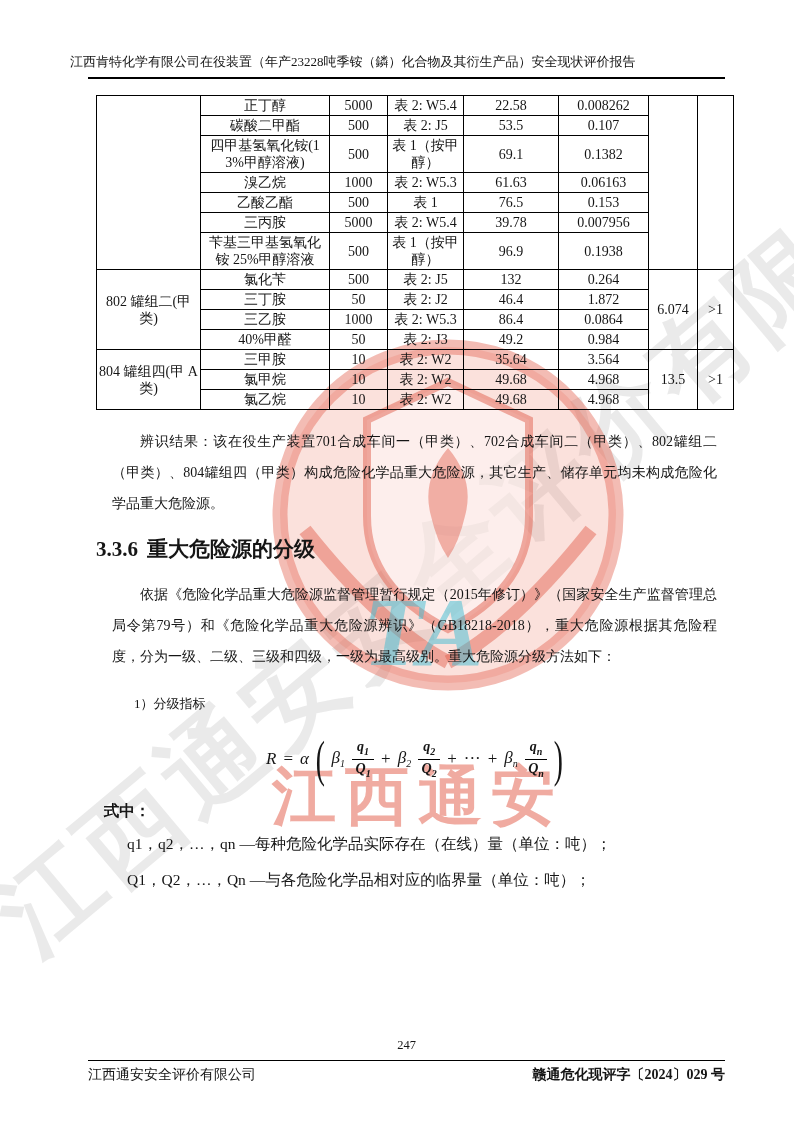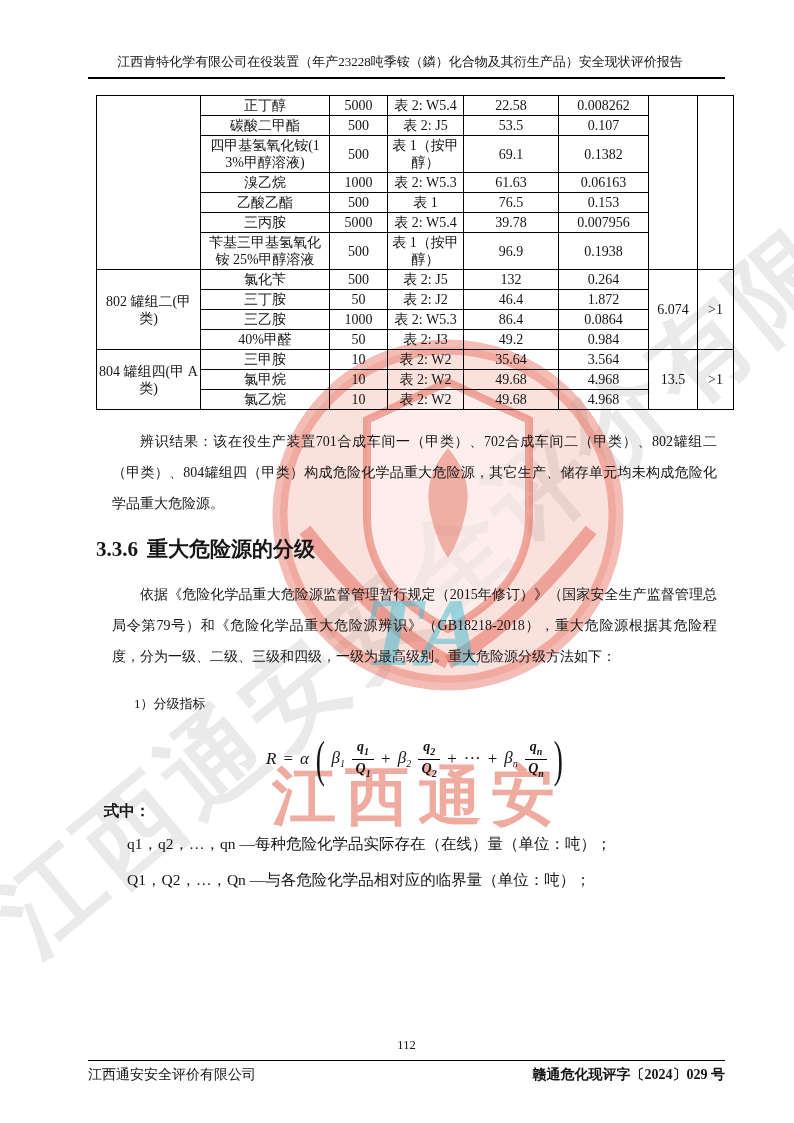--- a/index.html
+++ b/index.html
@@ -7,21 +7,21 @@
         font-family:"Liberation Serif","DejaVu Serif",serif;color:#151515;margin:0 auto;}
   
   .wm-layer{position:absolute;inset:0;z-index:0;pointer-events:none;}
   .wm-diagonal{position:absolute;left:-30px;top:880px;font-size:100px;font-weight:bold;
         letter-spacing:6px;white-space:nowrap;color:rgba(128,128,128,0.17);
         transform:rotate(-40deg);transform-origin:0 0;}
   .wm-emblem{position:absolute;left:263px;top:330px;width:370px;height:370px;}
   .wm-redtext{position:absolute;left:272px;top:742px;font-size:64px;font-weight:bold;
         letter-spacing:9px;color:rgba(226,88,68,0.50);white-space:nowrap;margin-top:11px;}
   
-  .header-title{position:absolute;top:53px;left:70px;width:660px;text-align:center;
+  .header-title{position:absolute;top:53px;left:70px;width:660px;text-align:left;
         font-size:13px;z-index:1;}
   .header-rule{position:absolute;top:77px;left:88px;width:637px;border-top:2px solid #000;z-index:1;}
   .content{position:absolute;top:95px;left:96px;width:637px;z-index:1;}
   table.hazard{border-collapse:collapse;table-layout:fixed;width:637px;font-size:14px;}
   table.hazard td{border:1px solid #000;text-align:center;vertical-align:middle;
         padding:1px 2px;line-height:17px;word-break:break-all;}
   p.body{font-size:14px;line-height:31px;text-align:justify;margin:16px;text-indent:2em;}
   p.tight{margin:0;font-size:15.5px;line-height:31px;font-weight:bold;}
   .para-result{margin-top:7px;}
   .section-heading{display:flex;gap:9px;align-items:baseline;font-weight:bold;
@@ -228,19 +228,19 @@
         </div>
         <span class="paren">)</span>
       </div>
 
     <p class="tight formula-note">式中：</p>
 
     <p class="def-line">q1，q2，…，qn —每种危险化学品实际存在（在线）量（单位：吨）；</p>
     <p class="def-line">Q1，Q2，…，Qn —与各危险化学品相对应的临界量（单位：吨）；</p>
   </div>
 
-  <div class="page-number">112</div>
+  <div class="page-number">247</div>
   <div class="footer-rule"></div>
   <div class="footer-row">
     <span>江西通安安全评价有限公司</span>
     <span class="footer-doc">赣通危化现评字〔2024〕029 号</span>
   </div>
 </div>
 
 </body></html>

